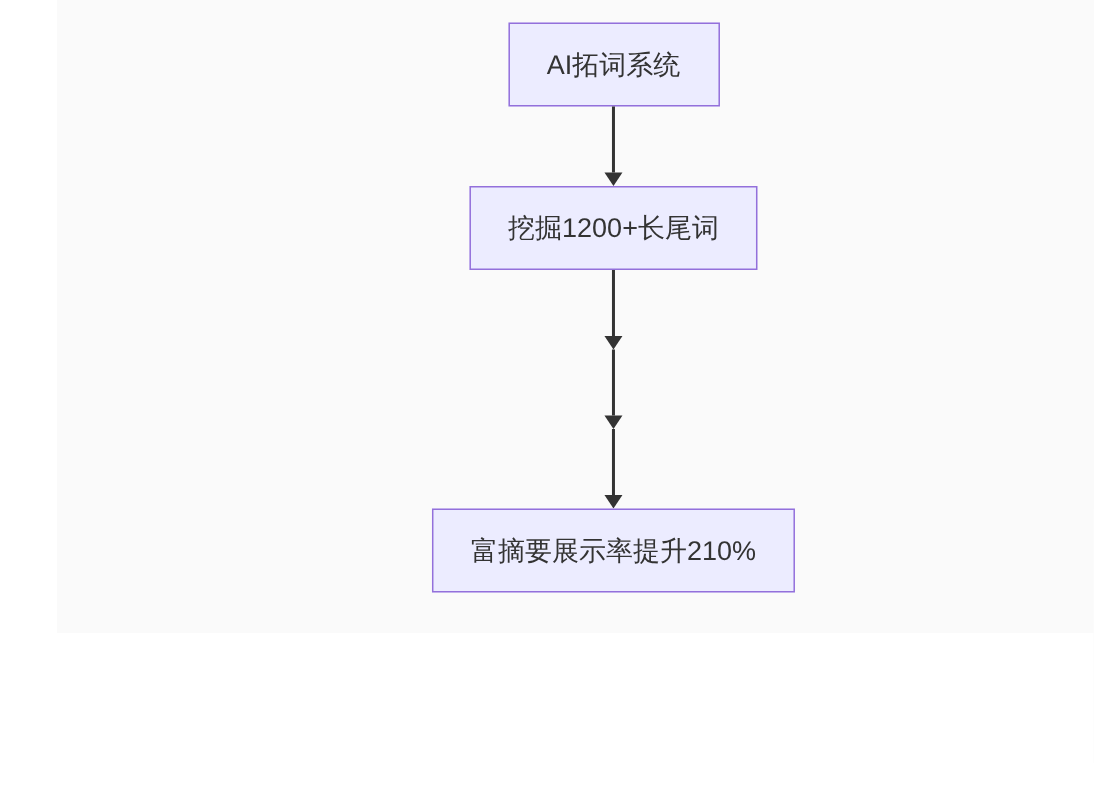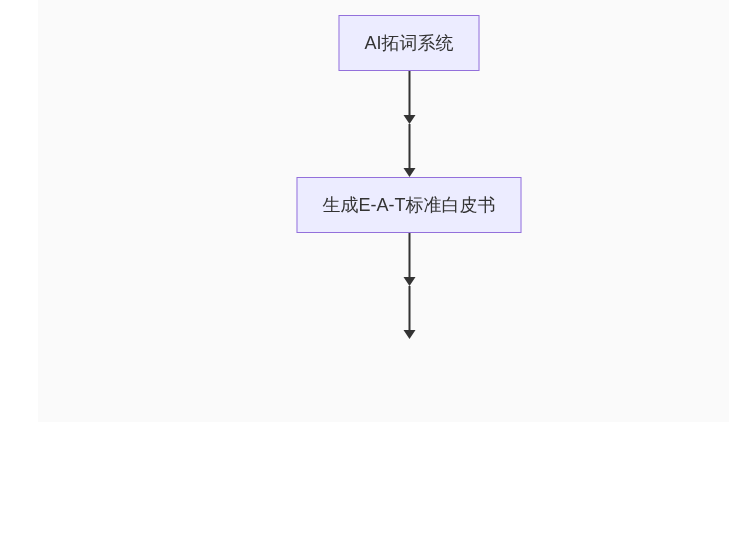--- a/index.html
+++ b/index.html
@@ -69,36 +69,39 @@
 
     <div class="node">
       <span>AI拓词系统</span>
     </div>
 
     <div class="edge">
       <div class="shaft"></div>
       <div class="head"></div>
     </div>
 
-
-    <div class="edge">
-      <div class="shaft"></div>
-      <div class="head"></div>
-    </div>
-
     <div class="node">
-      <span>生成E-A-T标准白皮书</span>
+      <span>挖掘1200+长尾词</span>
     </div>
 
     <div class="edge">
       <div class="shaft"></div>
       <div class="head"></div>
     </div>
 
 
     <div class="edge">
       <div class="shaft"></div>
       <div class="head"></div>
     </div>
 
 
+    <div class="edge">
+      <div class="shaft"></div>
+      <div class="head"></div>
+    </div>
+
+    <div class="node">
+      <span>富摘要展示率提升210%</span>
+    </div>
+
   </div>
 </div>
 
 </body></html>

